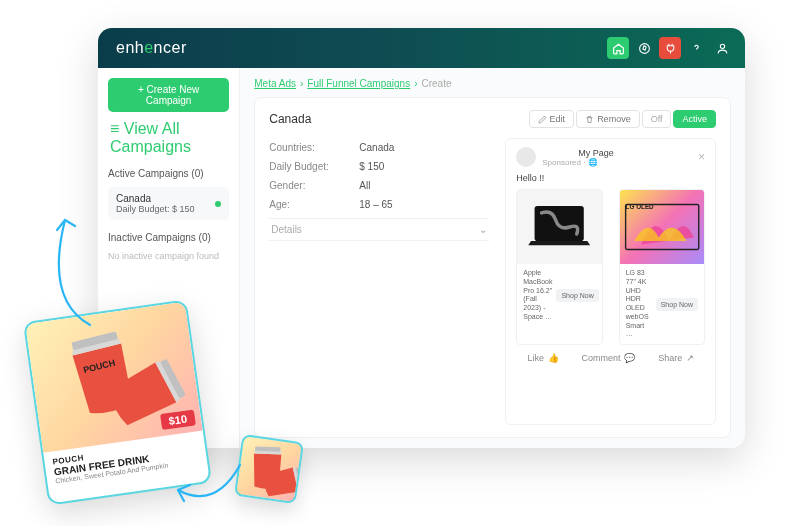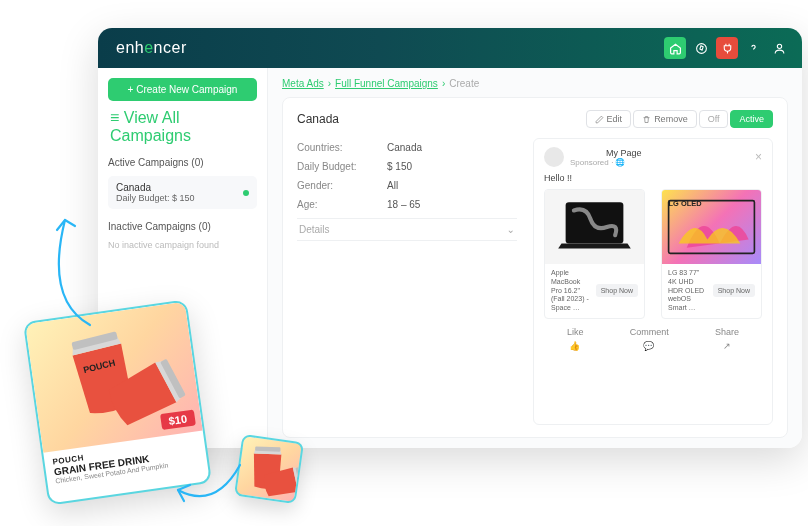--- a/index.html
+++ b/index.html
@@ -1,21 +1,21 @@
 <!DOCTYPE html>
 <html><head>
 <meta charset="utf-8">
 <style>
   * { box-sizing: border-box; margin: 0; padding: 0; font-family: -apple-system, BlinkMacSystemFont, "Segoe UI", Arial, sans-serif; }
   body { background: #fff; width: 808px; height: 526px; position: relative; overflow: hidden; }
 
   .app-window {
     position: absolute;
     top: 28px; left: 98px;
-    width: 704px; height: 420px;
+    width: 647px; height: 420px;
     background: #fff;
     border-radius: 14px;
     box-shadow: 0 12px 40px rgba(0,0,0,0.15);
     overflow: hidden;
     display: flex; flex-direction: column;
   }
 
   .header {
     height: 40px;
     background: linear-gradient(90deg, #0a3d4a 0%, #0f4a52 40%, #0b6b56 100%);
@@ -105,21 +105,21 @@
   .product { flex: 1; border: 1px solid #eef0f2; border-radius: 4px; overflow: hidden; }
   .pimg { width: 100%; height: 74px; display: block; }
   .pfoot { display: flex; justify-content: space-between; align-items: center; padding: 5px 6px; gap: 4px; }
   .pname { font-size: 7px; color: #666; line-height: 1.25; flex: 1; }
   .shop { font-size: 7px; background: #f1f2f4; border-radius: 3px; padding: 3px 5px; color: #666; cursor: pointer; white-space: nowrap; }
 
   .macbook-svg { background: #f5f5f5; }
   .lg-svg { background: linear-gradient(135deg,#fde24f 0%, #f472b6 50%, #a78bfa 100%); }
 
   .engage { display: flex; justify-content: space-around; font-size: 9px; color: #888; padding-top: 2px; }
-  .eng-item { display: flex; gap: 4px; align-items: center; cursor: pointer; flex-direction: column; }
+  .eng-item { display: flex; gap: 4px; align-items: center; cursor: pointer; }
 
   
   .promo-big {
     position: absolute; left: 35px; top: 310px;
     width: 165px; height: 185px;
     border-radius: 12px; border: 2px solid #5ad6e0;
     box-shadow: 0 10px 30px rgba(0,0,0,0.15);
     transform: rotate(-8deg);
     overflow: hidden; background: #fff;
   }

